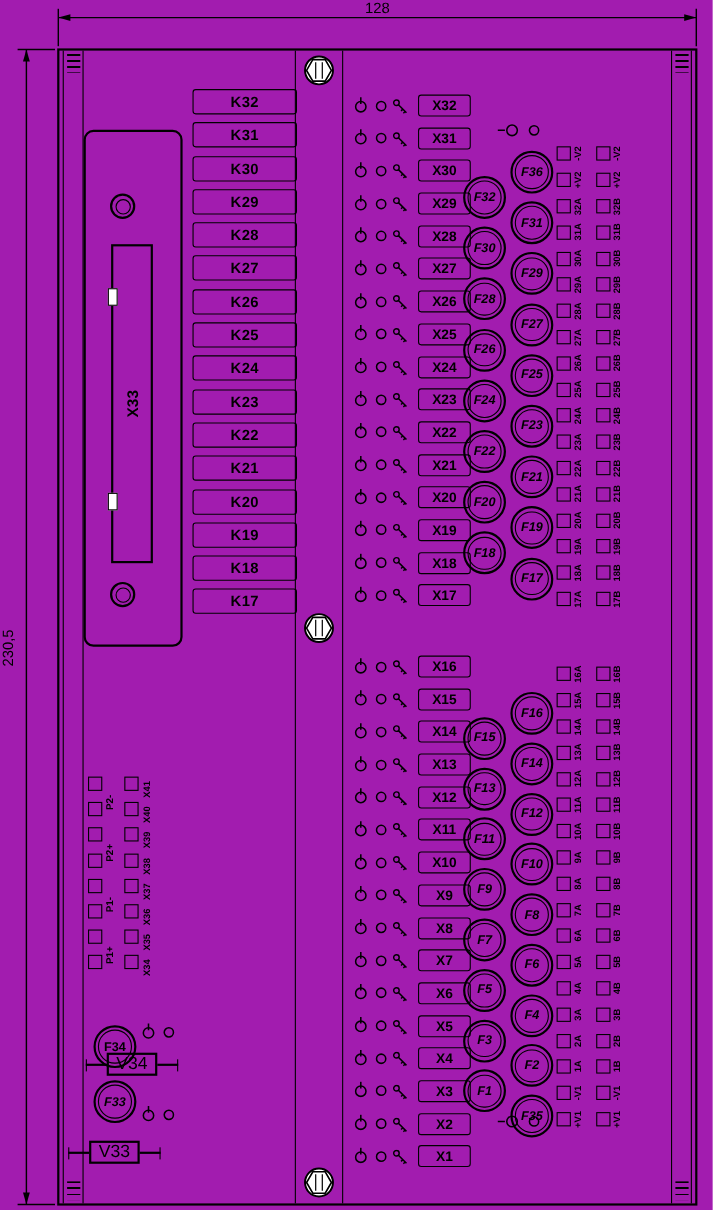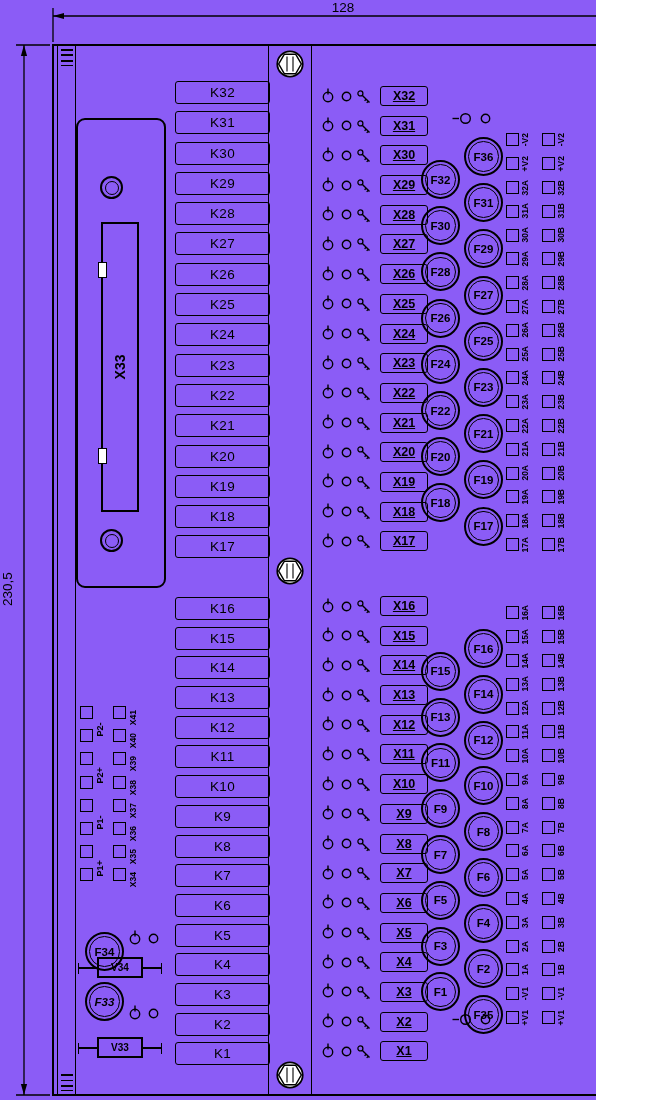--- a/index.html
+++ b/index.html
@@ -1,17 +1,17 @@
 <!DOCTYPE html>
 <html><head>
 <meta charset="utf-8">
 <style>
   html,body { margin:0; padding:0; background:#fff; }
   body { width:648px; height:1100px; font-family:"Liberation Sans", sans-serif; color:#000; }
-  .canvas { position:relative; width:596px; height:1100px; overflow:hidden; background:#8b5cf6; }
+  .canvas { position:relative; width:648px; height:1100px; overflow:hidden; background:#a21caf; }
   .dims-svg { position:absolute; left:0; top:0; }
 
   .dim-label-top { position:absolute; left:53px; top:0; width:580px; text-align:center; font-size:13.5px; }
   .dim-label-left { position:absolute; left:0; top:534px; height:72px; display:flex; align-items:center;
                     writing-mode:vertical-rl; transform:rotate(180deg); font-size:13.5px; }
 
   .panel { position:absolute; left:52px; top:44px; width:582px; height:1052px; border:2px solid #000; box-sizing:border-box; }
 
   .rail { position:absolute; top:0; bottom:0; width:19px; border-left:1.6px solid #000; border-right:1.6px solid #000; box-sizing:border-box; }
   .rail.left { left:3px; } .rail.right { right:3px; }
@@ -20,67 +20,67 @@
   .ticks.t { top:3px; } .ticks.b { bottom:3px; }
 
   .channel { position:absolute; left:214px; top:0; bottom:0; width:44px; border-left:1.6px solid #000; border-right:1.6px solid #000; box-sizing:border-box; }
 
   .screw { position:absolute; left:221px; width:30px; height:30px; }
   .screw.s-top { top:3px; } .screw.s-mid { top:510px; } .screw.s-bot { top:1014px; }
 
   .k-col { position:absolute; left:121px; width:95px; }
   .k-col.top { top:35px; } .k-col.bottom { top:551px; }
   .k-box { box-sizing:border-box; height:23px; margin-bottom:7.3px; border:1.9px solid #000; border-radius:3px;
-           display:flex; align-items:center; justify-content:center; font-weight:normal; font-size:13.5px; letter-spacing:.3px; }
+           display:flex; align-items:center; justify-content:center; font-weight:bold; font-size:13.5px; letter-spacing:.3px; }
   .k-col.bottom .k-box { margin-bottom:6.7px; }
 
   .x33-block { position:absolute; left:22px; top:72px; width:90px; height:470px; border:2px solid #000; border-radius:9px; box-sizing:border-box; }
   .x33-ring { position:absolute; left:22px; width:23px; height:23px; border:2.2px solid #000; border-radius:50%; box-sizing:border-box; }
   .x33-ring::after { content:""; position:absolute; inset:2.5px; border:1.3px solid #000; border-radius:50%; }
   .x33-ring.r-top { top:56px; } .x33-ring.r-bot { top:409px; }
   .x33-conn { position:absolute; left:23px; top:102px; width:38px; height:290px; border:2px solid #000; box-sizing:border-box; }
   .x33-notch { position:absolute; left:-5px; width:9px; height:16px; background:#fff; border:1.6px solid #000; box-sizing:border-box; }
   .x33-notch.n1 { top:38px; } .x33-notch.n2 { top:224px; }
   .x33-label { position:absolute; top:50%; left:50%; transform:translate(-50%,-50%) rotate(-90deg); font-weight:bold; font-size:14px; }
 
   .x-col { position:absolute; left:268px; width:112px; }
   .x-col.top { top:40px; } .x-col.bottom { top:550px; }
-  .x-row { height:20px; margin-bottom:9.7px; display:flex; align-items:center;text-decoration:underline; }
+  .x-row { height:20px; margin-bottom:9.7px; display:flex; align-items:center; }
   .ic { display:block; flex:none; }
   .ic-power { width:12px; height:15px; margin-top:-2px; }
   .ic-led   { width:11px; height:11px; margin-left:7px; }
   .ic-key   { width:14px; height:14px; margin-left:5px; margin-top:2px; }
   .ic-minus { width:20px; height:13px; }
   .x-box { margin-left:9px; box-sizing:border-box; width:48px; height:20px; border:1.9px solid #000; border-radius:3px;
            display:flex; align-items:center; justify-content:center; font-weight:bold; font-size:12.5px; }
 
   .fuse-col { position:absolute; left:367px; width:84px; }
   .fuse-col.top { top:91px; } .fuse-col.bottom { top:583px; }
-  .fuse-slot { height:23.1px; position:relative; }
+  .fuse-slot { height:23.1px; position:relative;font-style:italic; }
   .fuse-col.bottom .fuse-slot { height:22.9px; }
   .fuse { position:absolute; top:0; width:39px; height:39px; box-sizing:border-box; border:2.4px solid #000; border-radius:50%;
           display:flex; align-items:center; justify-content:center; font-weight:bold; font-size:11.5px; }
   .fuse::before { content:""; position:absolute; inset:2.2px; border:1.4px solid #000; border-radius:50%; }
   .fuse[data-col="left"]  { left:0; }
   .fuse[data-col="right"] { left:43px; }
   .fuse.f34 { left:31px; top:886px; } .fuse.f33 { left:31px; top:936px;font-style:italic; }
 
   .mid-ind { position:absolute; display:flex; align-items:center; gap:8px; }
   .mid-ind.top { left:398px; top:66px; } .mid-ind.bot { left:398px; top:967px; }
 
   .comp-ind { position:absolute; display:flex; align-items:center; gap:7px; }
   .comp-ind.i34 { left:75px; top:886px; } .comp-ind.i33 { left:75px; top:961px; }
 
   .v-comp { position:absolute; display:flex; align-items:center; }
-  .v-comp.v34 { left:24px; top:911px; } .v-comp.v33 { left:24px; top:991px; }
+  .v-comp.v34 { left:24px; top:911px; } .v-comp.v33 { left:8px; top:991px; }
   .v-lead { width:19px; height:0; border-top:2px solid #000; position:relative; }
   .v-lead::before { content:""; position:absolute; top:-5.5px; width:0; height:11px; border-left:1.8px solid #000; }
   .v-lead.l::before { left:0; } .v-lead.r::before { right:0; }
   .v-box { box-sizing:border-box; width:46px; height:21px; border:2px solid #000;
-           display:flex; align-items:center; justify-content:center; font-weight:bold; font-size:10px; }
+           display:flex; align-items:center; justify-content:center; font-weight:normal; font-size:16px; }
 
   .term-strip { position:absolute; width:34px; }
   .ts-ta { left:452px; top:82px; } .ts-tb { left:488px; top:82px; }
   .ts-ba { left:452px; top:555px; } .ts-bb { left:488px; top:555px; }
   .term-cell { height:23.8px; display:flex; align-items:center; }
   .term-sq { flex:none; width:13px; height:13px; border:1.7px solid #000; box-sizing:border-box; }
   .term-label { margin-left:2px; writing-mode:vertical-rl; transform:rotate(180deg); font-size:8.5px; font-weight:bold; line-height:1; white-space:nowrap; }
 
   .pt-block { position:absolute; left:26px; top:660px; width:70px; height:186px; }
   .pt-col { position:absolute; top:0; }
@@ -183,54 +183,20 @@
         <div class="k-box">K21</div>
 
         <div class="k-box">K20</div>
 
         <div class="k-box">K19</div>
 
         <div class="k-box">K18</div>
 
         <div class="k-box">K17</div>
       </div>
-    <div class="k-col bottom">
-
-        <div class="k-box">K16</div>
-
-        <div class="k-box">K15</div>
-
-        <div class="k-box">K14</div>
-
-        <div class="k-box">K13</div>
-
-        <div class="k-box">K12</div>
-
-        <div class="k-box">K11</div>
-
-        <div class="k-box">K10</div>
-
-        <div class="k-box">K9</div>
-
-        <div class="k-box">K8</div>
-
-        <div class="k-box">K7</div>
-
-        <div class="k-box">K6</div>
-
-        <div class="k-box">K5</div>
-
-        <div class="k-box">K4</div>
-
-        <div class="k-box">K3</div>
-
-        <div class="k-box">K2</div>
-
-        <div class="k-box">K1</div>
-      </div>
 
     <div class="x-col top">
 
         <div class="x-row">
           <svg class="ic ic-power" viewBox="0 0 12 15">
             <circle cx="6" cy="9" r="4.7" fill="none" stroke="#000" stroke-width="1.4"></circle>
             <line x1="6" y1="0.5" x2="6" y2="6.5" stroke="#000" stroke-width="1.4"></line>
           </svg>
           <svg class="ic ic-led" viewBox="0 0 11 11">
             <circle cx="5.5" cy="5.5" r="4.2" fill="none" stroke="#000" stroke-width="1.4"></circle>

